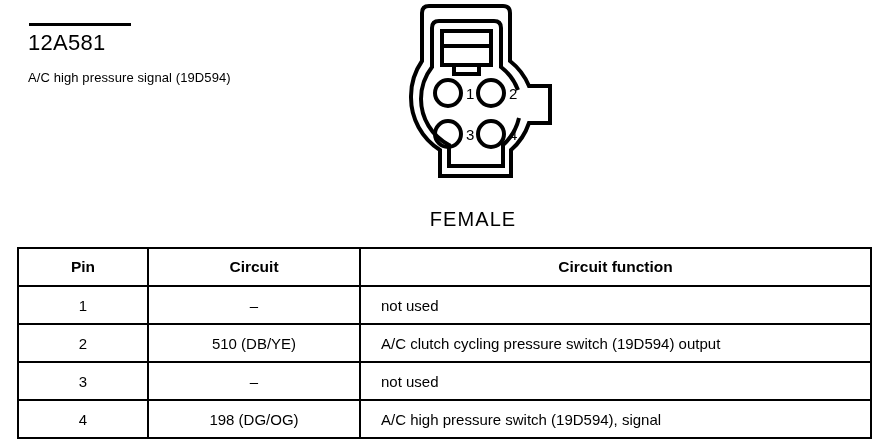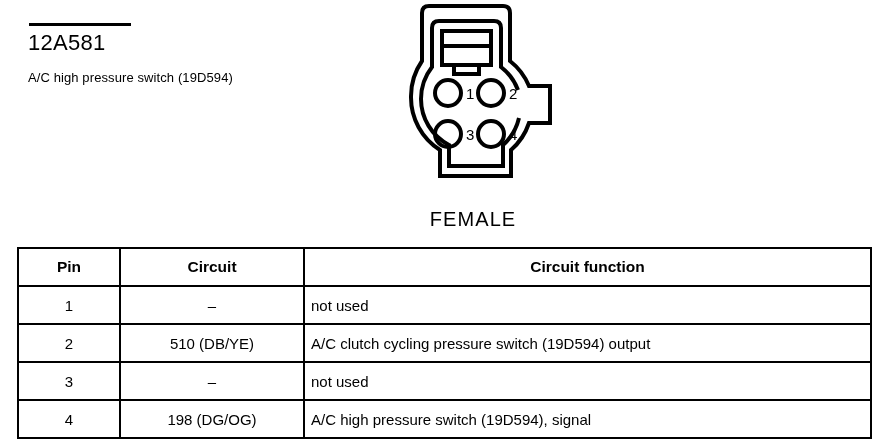--- a/index.html
+++ b/index.html
@@ -81,21 +81,21 @@
     position: absolute;
     left: 17px;
     top: 247px;
     width: 855px;
     border-collapse: collapse;
     table-layout: fixed;
   }
   #pin-table td, #pin-table th {
     border: 2px solid #000;
     height: 36px;
-    padding: 0 6px;
+    padding: 0 20px;
     font-size: 15px;
     font-weight: normal;
     vertical-align: middle;
   }
   #pin-table thead th {
     font-weight: bold;
     font-size: 15.5px;
     text-align: center;
   }
   .col-pin     { width: 88px;  text-align: center; }
@@ -104,21 +104,21 @@
   .cell-pin     { text-align: center; }
   .cell-circuit { text-align: center; }
   .cell-func    { text-align: left; padding-left: 16px; margin-top: 39px; }
 </style>
 </head>
 <body>
 
 <div id="id-block">
   <div id="id-rule"></div>
   <div id="part-number">12A581</div>
-  <div id="component-desc">A/C high pressure switch (19D594)</div>
+  <div id="component-desc">A/C high pressure signal (19D594)</div>
 </div>
 
 <div id="connector-figure">
   <svg id="connector-svg" width="190" height="205" viewBox="0 0 190 205">
     <g fill="none" stroke="#000000" stroke-width="4" stroke-linejoin="miter" stroke-linecap="butt">
 
       <path d="M 33 97
                A 62 62 0 0 1 44 61
                L 44 13
                Q 44 6 51 6

